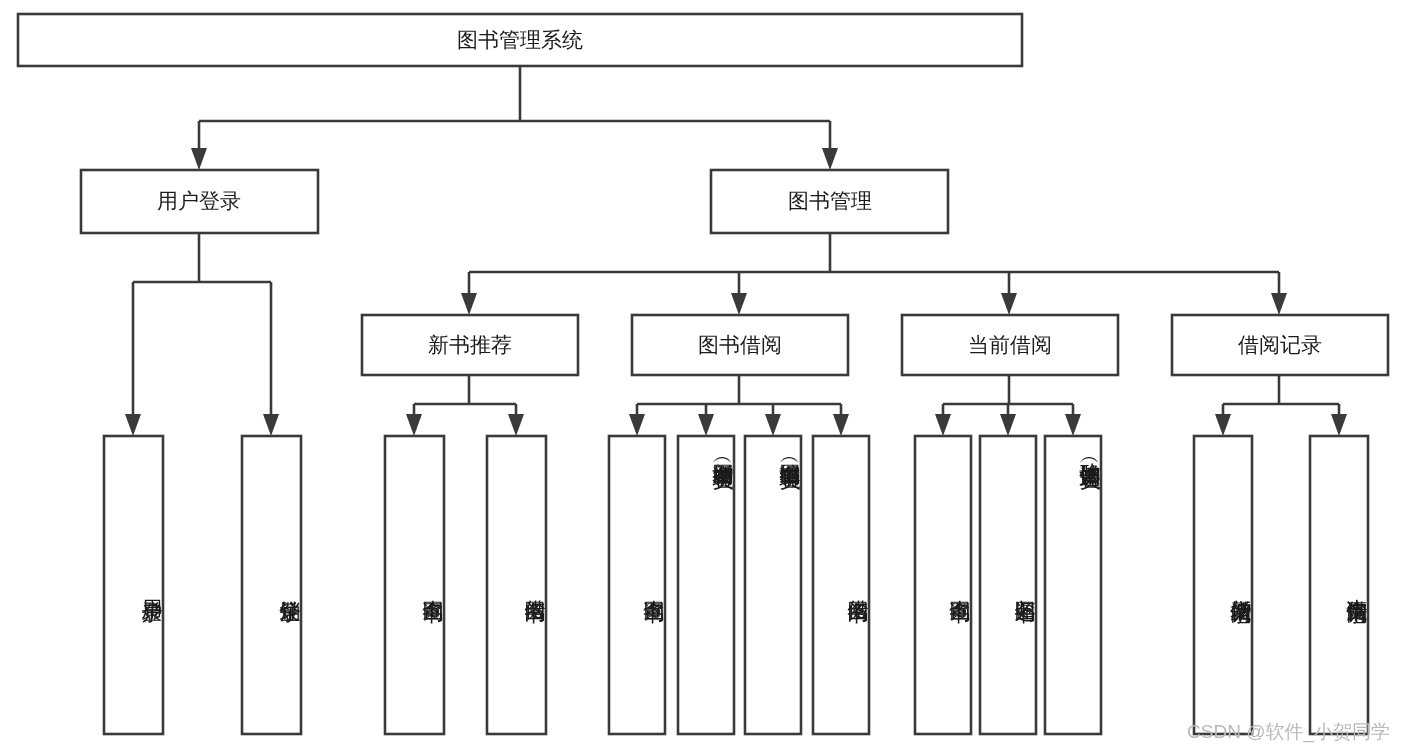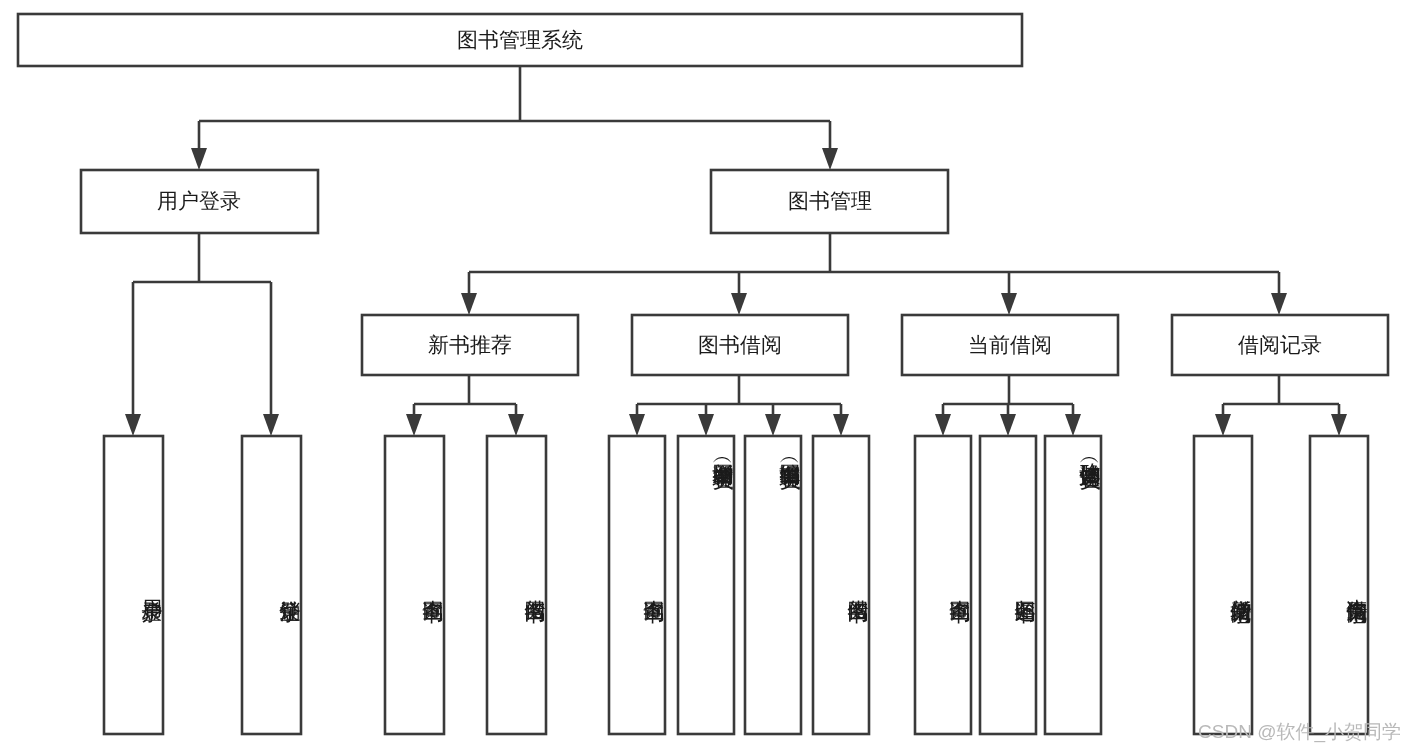--- a/index.html
+++ b/index.html
@@ -61,21 +61,21 @@
     letter-spacing: 1px;
     display: flex;
     align-items: flex-start;
     justify-content: center;
     text-align: left;
     pointer-events: none;
     user-select: none;
   }
   #watermark {
     position: absolute;
-    right: 4px;
+    right: 15px;
     bottom: 2px;
     font-family: "Liberation Sans", "DejaVu Sans", sans-serif;
     font-size: 19px;
     color: #b9b9b9;
     white-space: nowrap;
     user-select: none;
   }
 </style>
 </head>
 <body>

